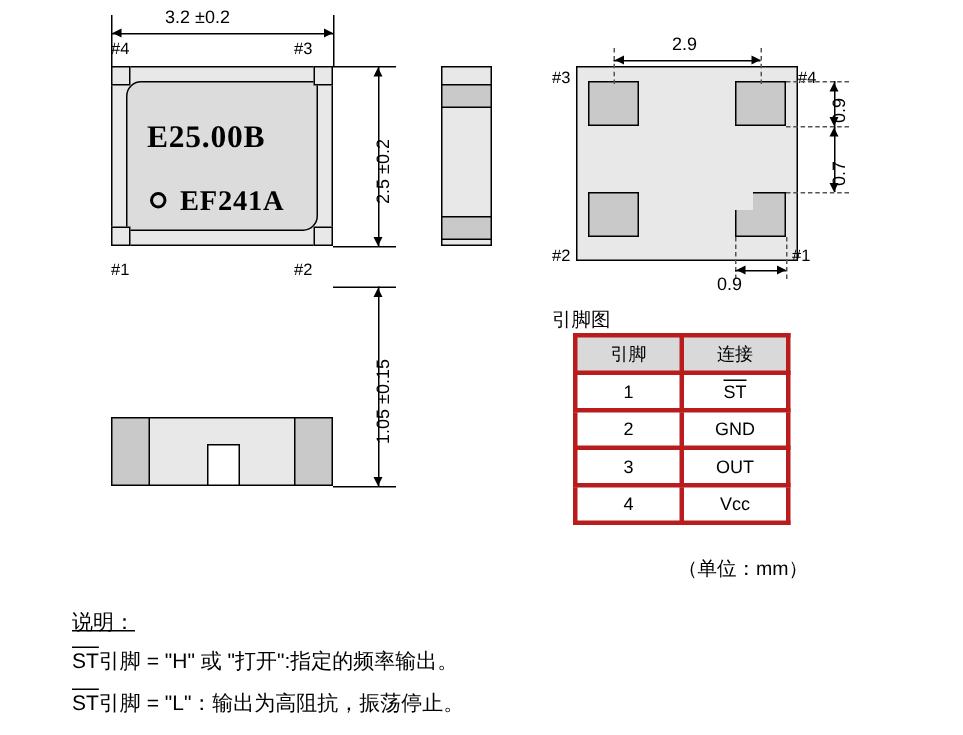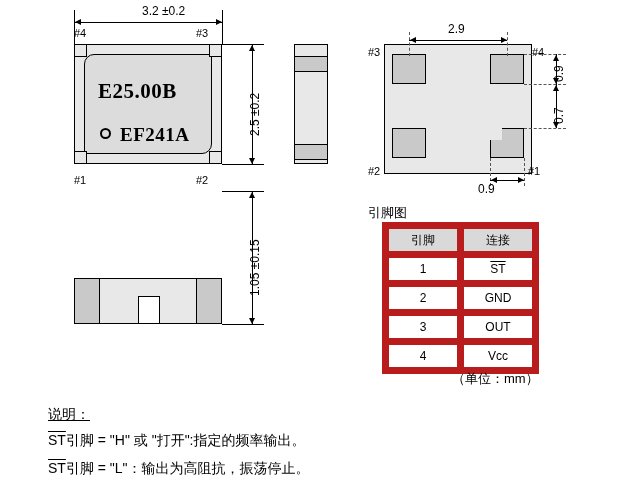--- a/index.html
+++ b/index.html
@@ -196,21 +196,21 @@
     font-size: 13px;
   }
   #pin-table {
     position: absolute;
     left: 382px; top: 222px;
     border-collapse: collapse;
     font-size: 12px;
     background: #fff;
   }
   #pin-table th, #pin-table td {
-    border: 7px solid #b91c1c;
+    border: 3px solid #b91c1c;
     text-align: center;
     padding: 2px 0;
     width: 68px;
     height: 18px;
   }
   #pin-table th {
     background: #d9d9d9;
     font-weight: normal;
   }
   .overline {
@@ -259,21 +259,21 @@
 <div class="pinlabel" style="left:74px; top:27px;">#4</div>
 <div class="pinlabel" style="left:196px; top:27px;">#3</div>
 <div class="pinlabel" style="left:74px; top:174px;">#1</div>
 <div class="pinlabel" style="left:196px; top:174px;">#2</div>
 
 <div class="line-v" style="left:74px; top:10px; height:34px;"></div>
 <div class="line-v" style="left:222px; top:10px; height:34px;"></div>
 <div class="line-h" style="left:74px; top:22px; width:148px;"></div>
 <div class="arw-l" style="left:75px; top:19px;"></div>
 <div class="arw-r" style="left:216px; top:19px;"></div>
-<div class="dimtext" style="left:110px; top:4px;margin-left:32px;">3.2 ±0.2</div>
+<div class="dimtext" style="left:110px; top:4px;">3.2 ±0.2</div>
 
 <div class="line-h" style="left:222px; top:44px; width:42px;"></div>
 <div class="line-h" style="left:222px; top:164px; width:42px;"></div>
 <div class="line-v" style="left:252px; top:44px; height:120px;"></div>
 <div class="arw-u" style="left:249px; top:45px;"></div>
 <div class="arw-d" style="left:249px; top:158px;"></div>
 <div class="dimtext vert" style="left:248px; top:136px;">2.5 ±0.2</div>
 
 <div id="side-view-body"></div>
 <div class="side-pad" style="top:56px;"></div>

